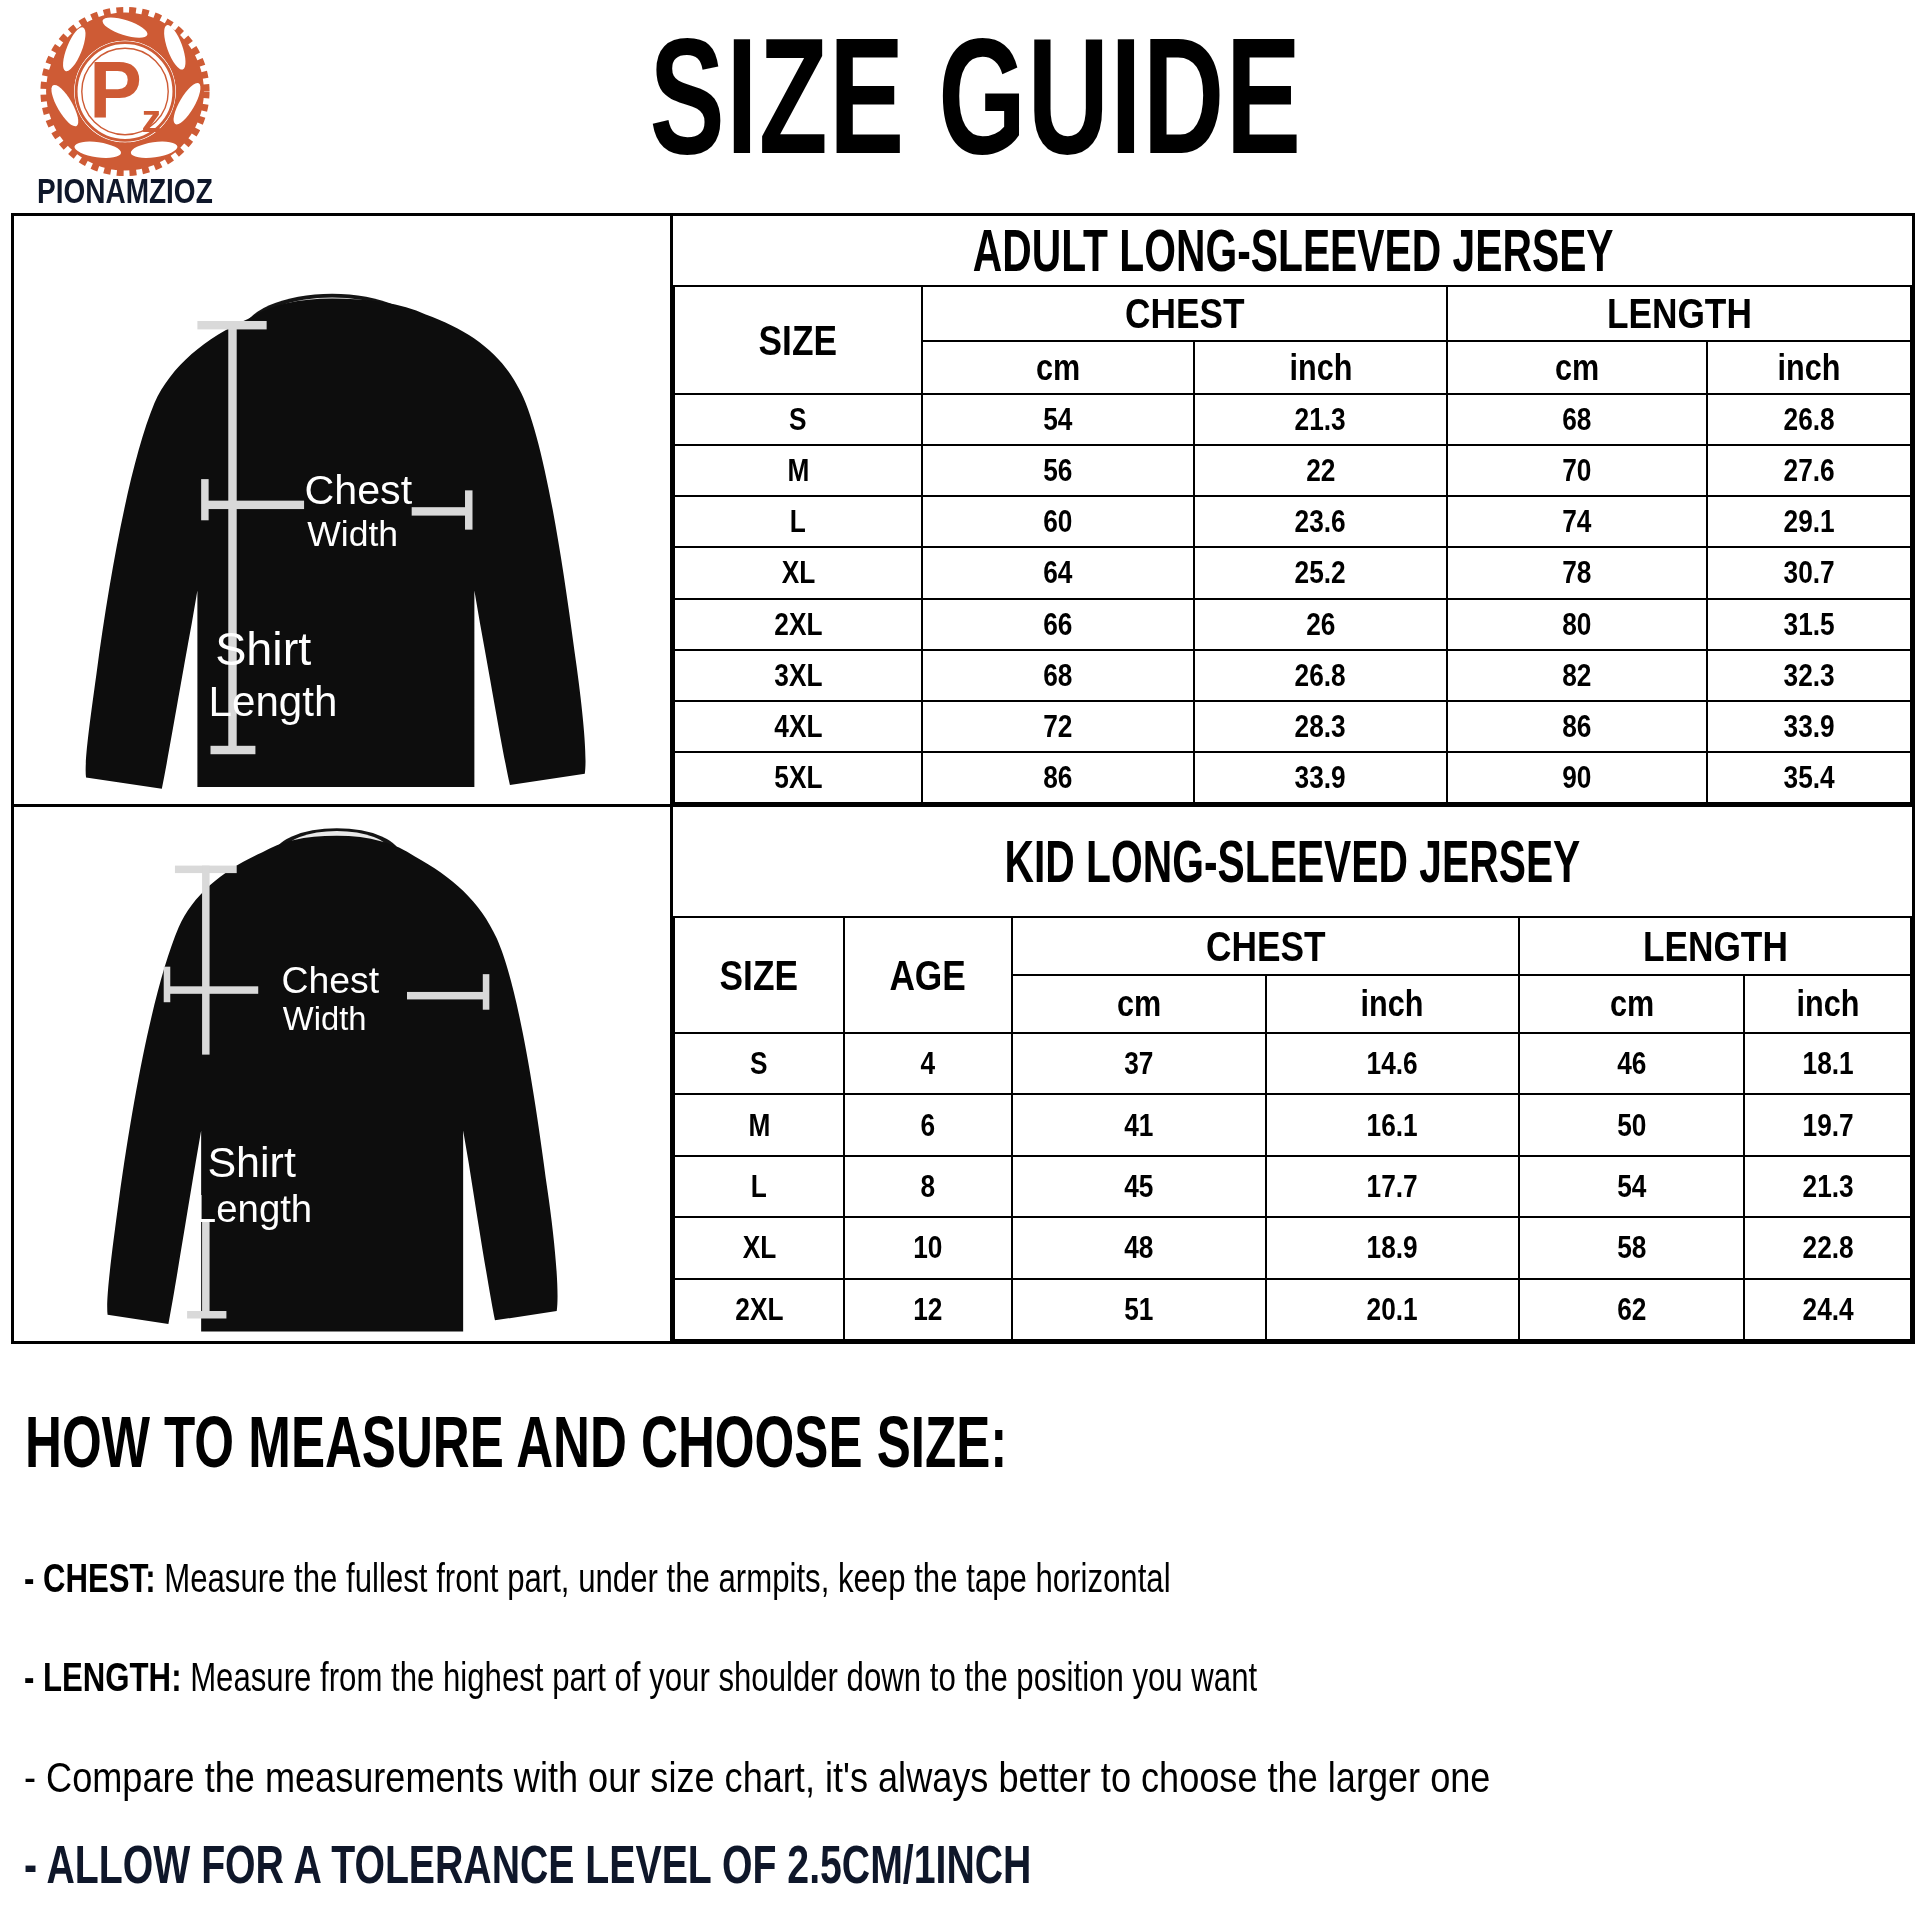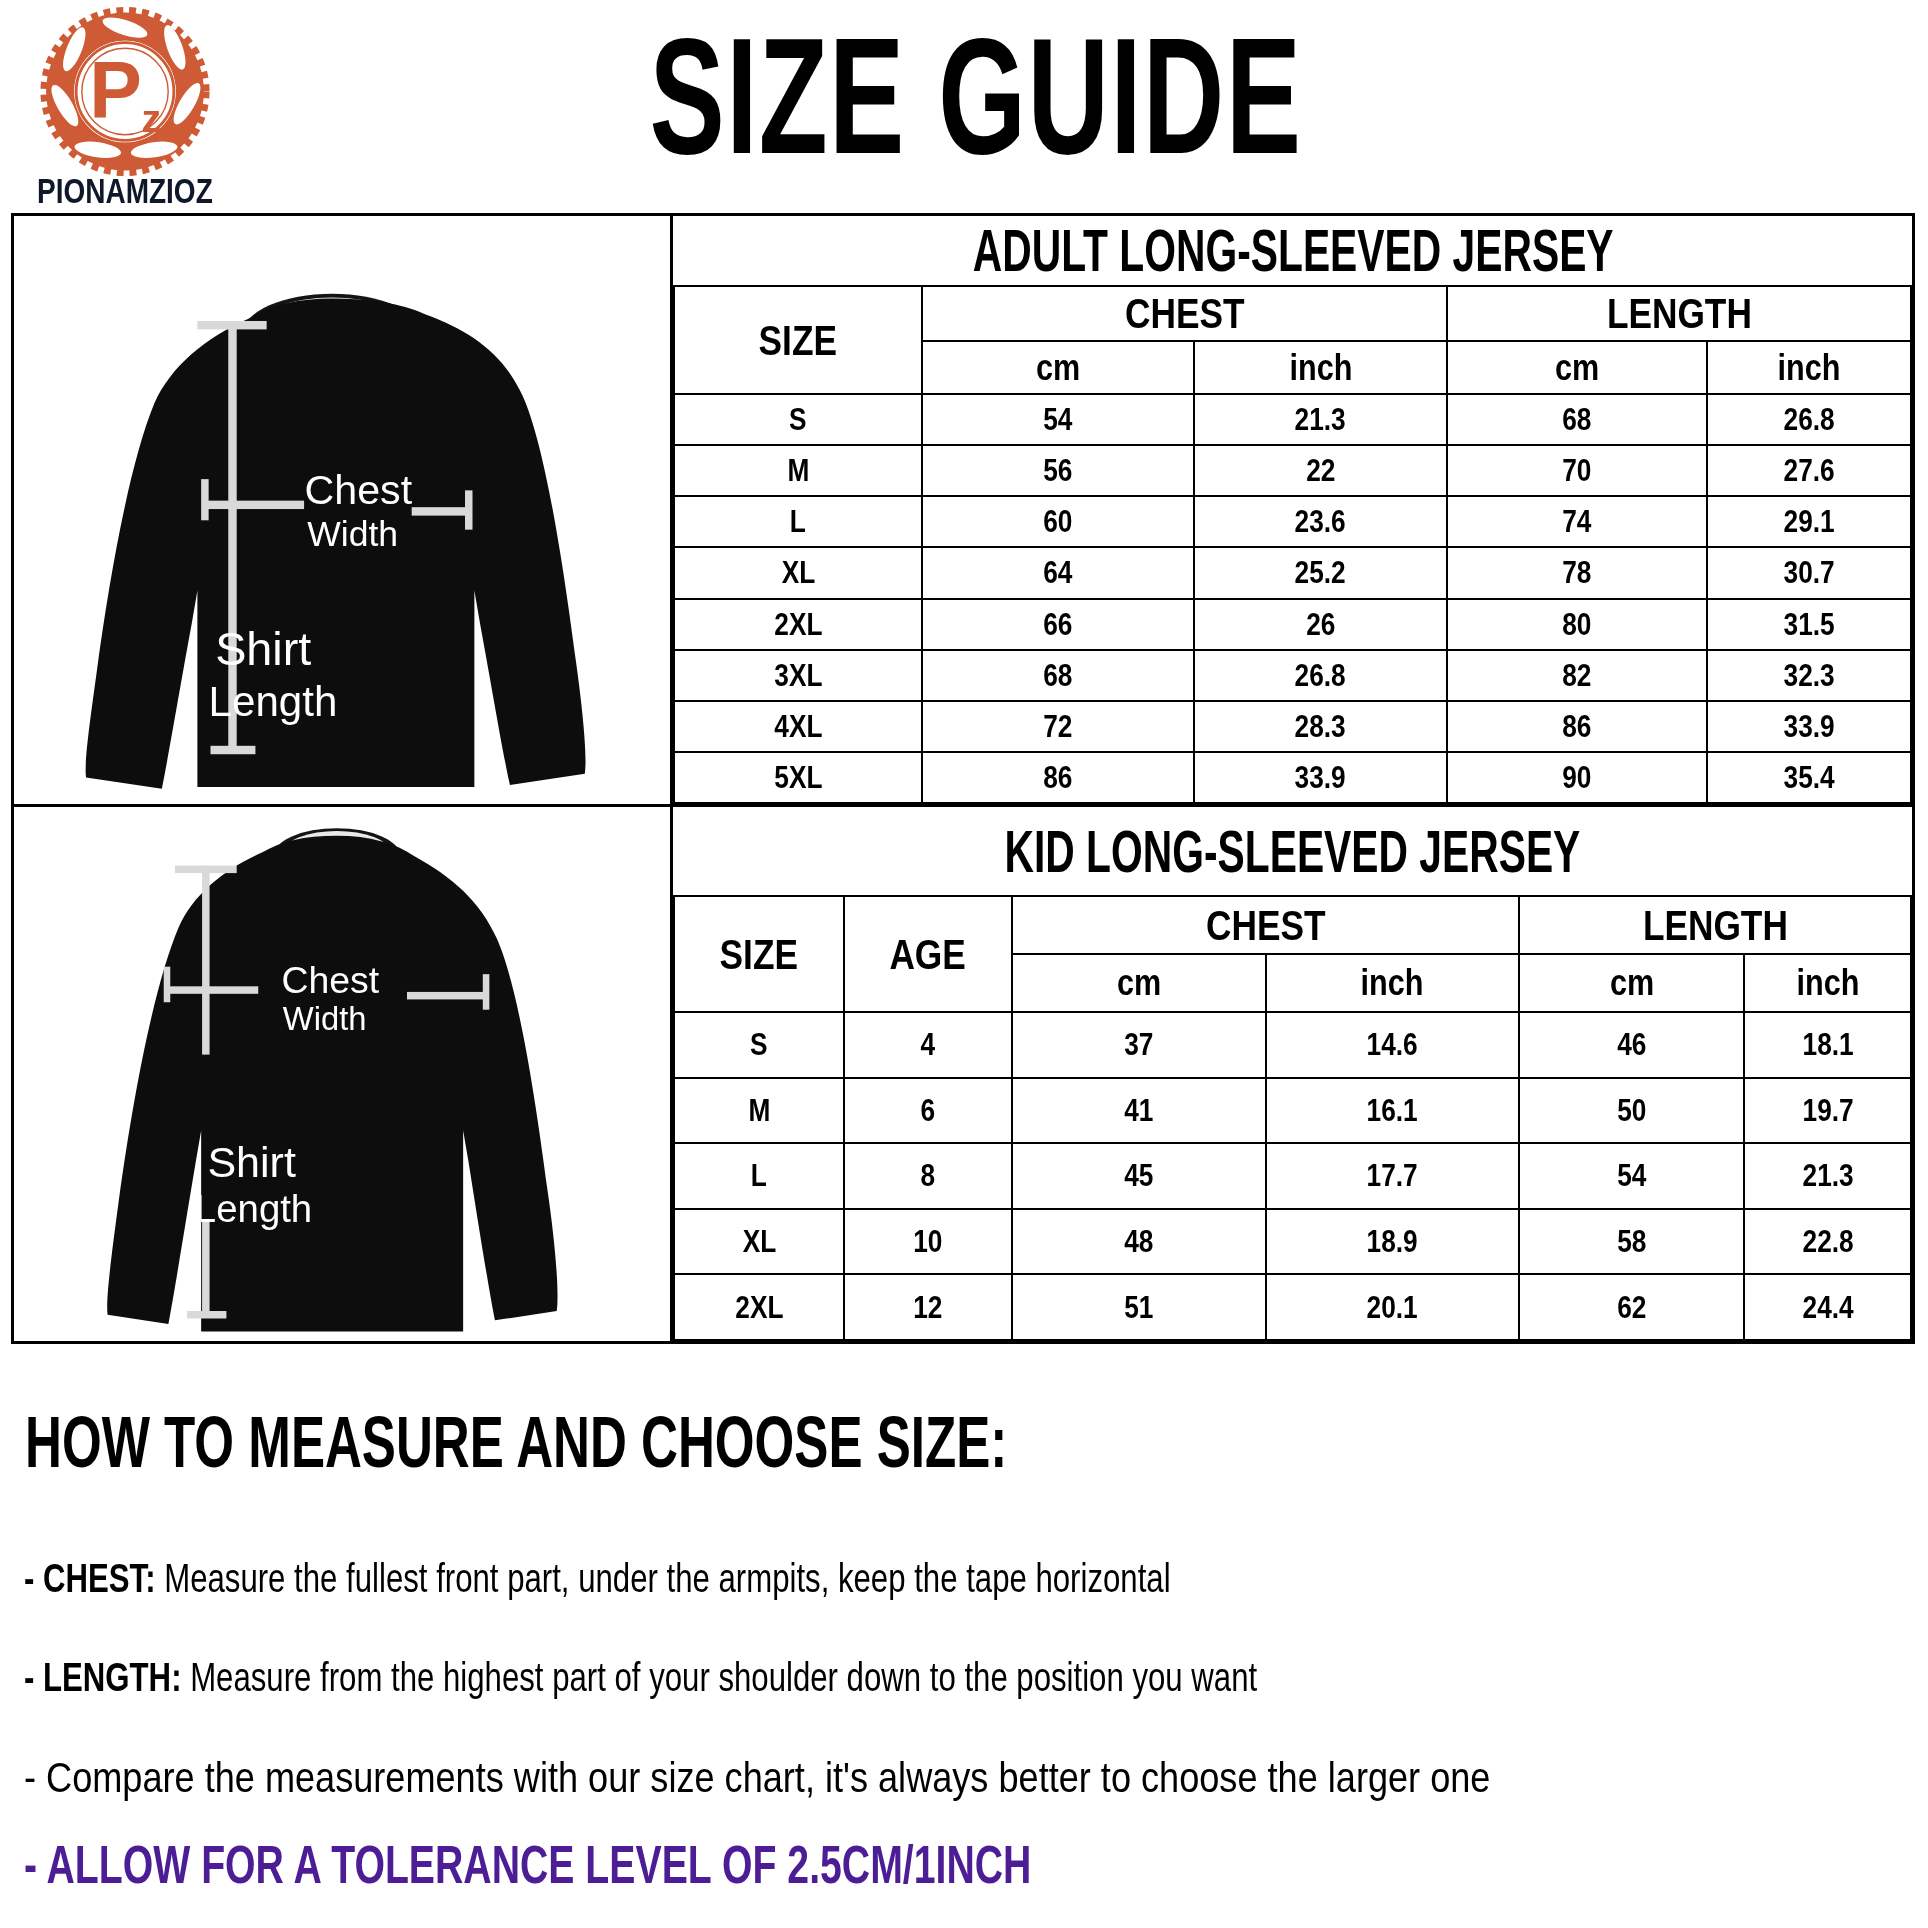--- a/index.html
+++ b/index.html
@@ -34,36 +34,36 @@
   tr.title-row .cond{transform:scaleX(0.68);}
   .hdr-big{font-size:43px;}
   .hdr-big .cond{transform:scaleX(0.82);}
   .hdr-unit{font-size:36px;}
   .hdr-unit .cond{transform:scaleX(0.85);}
   td.dc{font-size:32px;}
   td.dc .cond{transform:scaleX(0.82);}
   table.adult tr.title-row{height:70px;}
   table.adult tr.h1{height:55px;}
   table.adult tr.h2{height:53px;}
-  table.kid tr.title-row{height:89px;}
+  table.kid tr.title-row{height:110px;}
   table.kid tr.h1{height:58px;}
   table.kid tr.h2{height:58px;}
   tr.title-row th{border-left:none;border-right:none;}
 
   
   .howto-heading{position:absolute;left:24.5px;top:1405px;font-size:73px;font-weight:bold;line-height:1;}
   .howto-heading .condL{transform:scaleX(0.70);}
   .bullet{position:absolute;left:23.5px;font-size:41px;line-height:1;}
   .bullet .lbl{font-weight:bold;}
   .bullet-1{top:1558px;}
   .bullet-2{top:1657px;}
   .bullet-3{top:1756px;font-size:43px;}
   .bullet-1 .condL,.bullet-2 .condL{transform:scaleX(0.76);}
   .bullet-3 .condL{transform:scaleX(0.84);}
-  .bullet-4{top:1838px;font-size:53px;font-weight:bold;color:#4c1d95;}
+  .bullet-4{top:1838px;font-size:53px;font-weight:bold;color:#0f172a;}
   .bullet-4 .condL{transform:scaleX(0.74);}
 
   svg text{font-family:"Liberation Sans","DejaVu Sans",sans-serif;}
 </style>
 </head>
 <body>
 
 <div id="canvas">
 
   <div class="logo">

